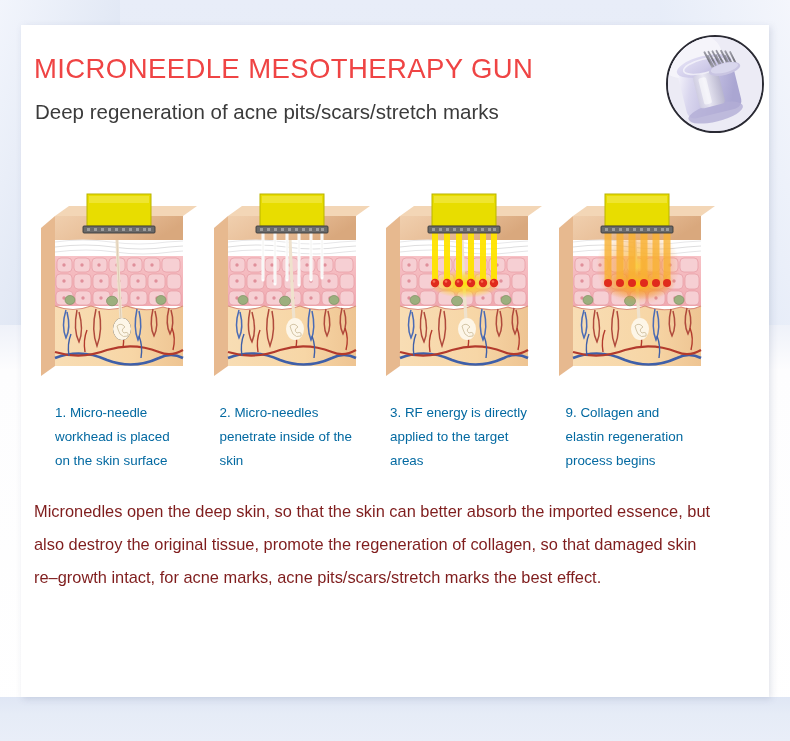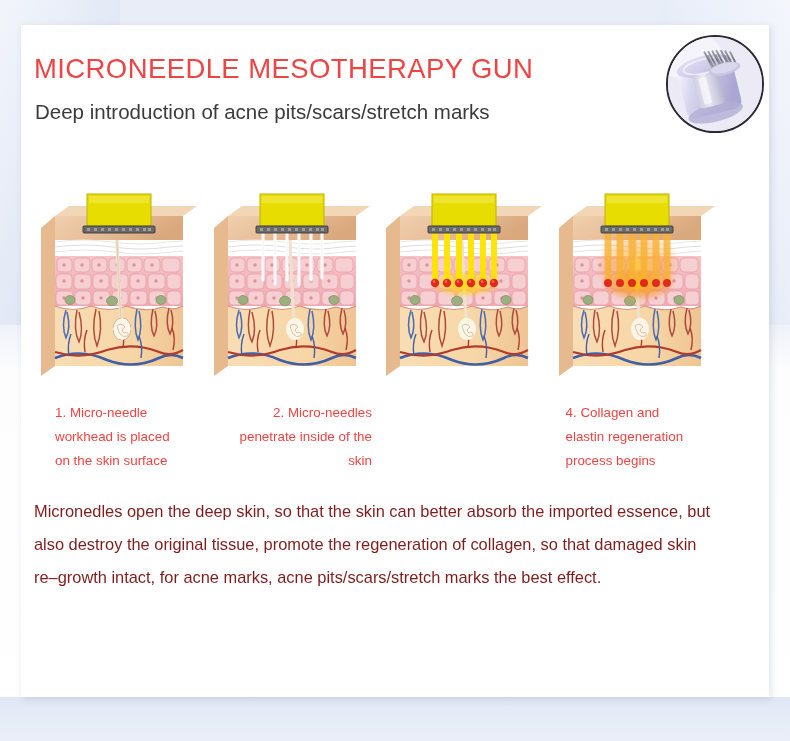--- a/index.html
+++ b/index.html
@@ -102,24 +102,24 @@
     display: flex;
   }
   .panel { width: 172.5px; position: relative; }
   .panel-art { height: 200px; position: relative; }
   .panel-art svg { display: block; }
   .panel-caption {
     margin-top: 21px;
     padding-right: 22px;
     font-size: 13.4px;
     line-height: 1.78;
-    color: #ef4444;
+    color: #0369a1;
   }
   .panel:nth-child(1) .panel-caption { padding-left: 22px; }
-  .panel:nth-child(2) .panel-caption { padding-left: 14px; padding-right: 6px; text-align: right; }
+  .panel:nth-child(2) .panel-caption { padding-left: 14px; padding-right: 6px; }
   .panel:nth-child(3) .panel-caption { padding-left: 12px; }
   .panel:nth-child(4) .panel-caption { padding-left: 15px; }
 
   
   #paragraph {
     position: absolute;
     left: 34px;
     top: 495px;
     width: 690px;
     font-size: 16.4px;
@@ -133,21 +133,21 @@
 <div id="backdrop">
   <div id="backdrop-tint-left"></div>
   <div id="backdrop-tint-right"></div>
   <div id="backdrop-bottom-shadow"></div>
   <div id="backdrop-bottom"></div>
 </div>
 
 <div id="card"></div>
 
 <div id="title">MICRONEEDLE MESOTHERAPY GUN</div>
-<div id="subtitle">Deep introduction of acne pits/scars/stretch marks</div>
+<div id="subtitle">Deep regeneration of acne pits/scars/stretch marks</div>
 
 <div id="product-badge">
   <svg width="94" height="94" viewBox="0 0 94 94" aria-hidden="true">
     <defs>
       <linearGradient id="capBody" x1="0" y1="0" x2="1" y2="0.4">
         <stop offset="0%" stop-color="#f7f6fc"></stop>
         <stop offset="28%" stop-color="#d9d6ee"></stop>
         <stop offset="62%" stop-color="#c3bfe2"></stop>
         <stop offset="100%" stop-color="#aaa6d2"></stop>
       </linearGradient>
@@ -612,20 +612,21 @@
             <rect x="75" y="48" width="3" height="3"></rect>
           <rect x="82" y="48" width="3" height="3"></rect>
             <rect x="89" y="48" width="3" height="3"></rect>
           <rect x="96" y="48" width="3" height="3"></rect>
             <rect x="103" y="48" width="3" height="3"></rect>
           <rect x="110" y="48" width="3" height="3"></rect>
             <rect x="115" y="48" width="3" height="3"></rect>
         </g>
       </svg>
     </div>
+    <div class="panel-caption">3. RF energy is directly applied to the target areas</div>
   </div>
 
   <div class="panel">
     <div class="panel-art">
       <svg width="172" height="200" viewBox="0 0 172 200" aria-hidden="true">
         <defs>
           <radialGradient id="rfGlow4" cx="0.5" cy="0.5" r="0.5">
             <stop offset="0%" stop-color="#ffc400" stop-opacity="0.9"></stop>
             <stop offset="55%" stop-color="#f79a20" stop-opacity="0.55"></stop>
             <stop offset="100%" stop-color="#f28a1a" stop-opacity="0"></stop>
@@ -753,18 +754,18 @@
             <rect x="75" y="48" width="3" height="3"></rect>
           <rect x="82" y="48" width="3" height="3"></rect>
             <rect x="89" y="48" width="3" height="3"></rect>
           <rect x="96" y="48" width="3" height="3"></rect>
             <rect x="103" y="48" width="3" height="3"></rect>
           <rect x="110" y="48" width="3" height="3"></rect>
             <rect x="115" y="48" width="3" height="3"></rect>
         </g>
       </svg>
     </div>
-    <div class="panel-caption">4. Collagen and elastin regeneration process begins</div>
+    <div class="panel-caption">9. Collagen and elastin regeneration process begins</div>
   </div>
 
 </div>
 
 <div id="paragraph">Micronedles open the deep skin, so that the skin can better absorb the imported essence, but also destroy the original tissue, promote the regeneration of collagen, so that damaged skin re–growth intact, for acne marks, acne pits/scars/stretch marks the best effect.</div>
 
 </body></html>

